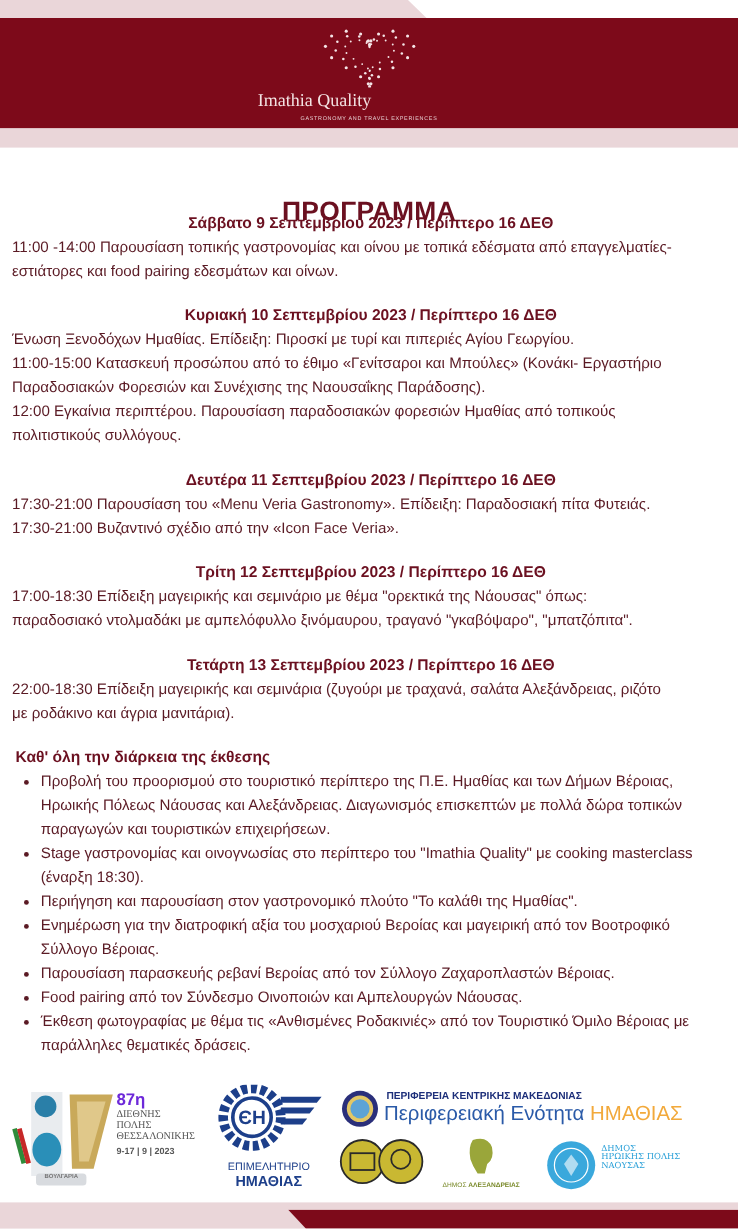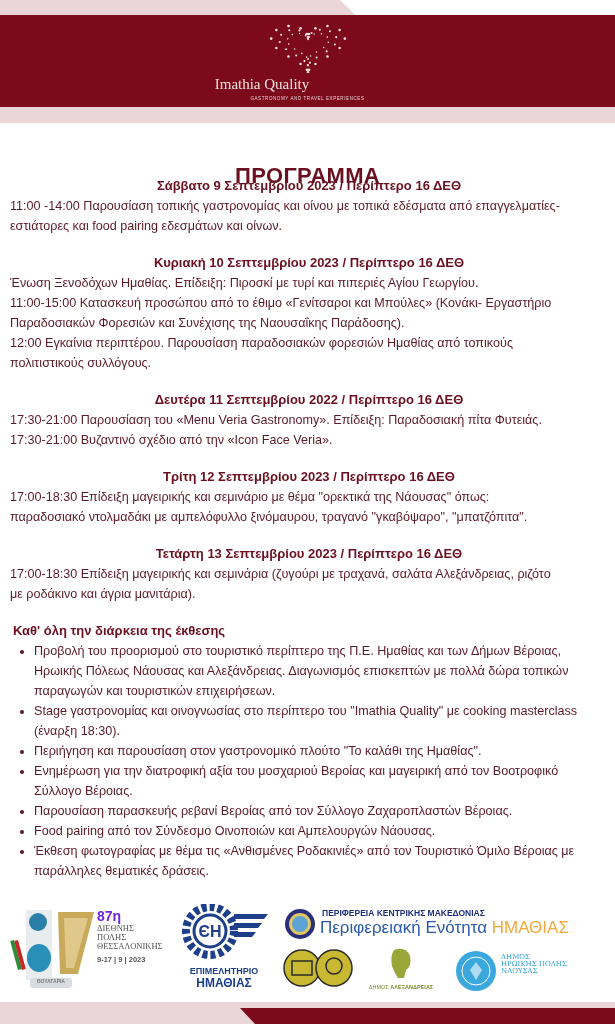--- a/index.html
+++ b/index.html
@@ -54,21 +54,21 @@
   }
   .bottom-red {
     position: absolute; left: 240px; top: 1008px; width: 375px; height: 16px;
     background: #7d0a1a;
     clip-path: polygon(0 0, 100% 0, 100% 100%, 4% 100%);
   }
   .lg { position: absolute; }
   .t87 { font-size: 14px; font-weight: bold; color: #6d28d9; }
   .tsm { font-size: 8.5px; color: #555; line-height: 9px; font-family: Liberation Serif, serif; }
   .tdate { font-size: 7.5px; color: #555; font-weight: bold; }
-  .chamber { font-size: 9px; font-weight: bold; color: #1d3f8a; text-align: center; }
+  .chamber { font-size: 9px; font-weight: normal; color: #1d3f8a; text-align: center; }
   .chamber-big { font-size: 12px; font-weight: bold; color: #1d3f8a; text-align: center; }
   .region-top { font-size: 8.5px; font-weight: bold; color: #1d2f7a; }
   .region-main { font-size: 17px; color: #2a5aa8; }
   .region-accent { color: #f2a93b; }
   .alex-label { font-size: 5.5px; color: #7a8a2a; }
   .naousa-label { font-family: "DejaVu Serif", serif; font-size: 7px; color: #2aa0d8; line-height: 7px; }
 </style>
 </head>
 <body>
 
@@ -154,32 +154,32 @@
   </div>
   <div class="section">
     <div class="day-heading">Κυριακή 10 Σεπτεμβρίου 2023 / Περίπτερο 16 ΔΕΘ</div>
     <div class="line">Ένωση Ξενοδόχων Ημαθίας. Επίδειξη: Πιροσκί με τυρί και πιπεριές Αγίου Γεωργίου.</div>
     <div class="line">11:00-15:00 Κατασκευή προσώπου από το έθιμο «Γενίτσαροι και Μπούλες» (Κονάκι- Εργαστήριο</div>
     <div class="line">Παραδοσιακών Φορεσιών και Συνέχισης της Ναουσαΐκης Παράδοσης).</div>
     <div class="line">12:00 Εγκαίνια περιπτέρου. Παρουσίαση παραδοσιακών φορεσιών Ημαθίας από τοπικούς</div>
     <div class="line">πολιτιστικούς συλλόγους.</div>
   </div>
   <div class="section">
-    <div class="day-heading">Δευτέρα 11 Σεπτεμβρίου 2022 / Περίπτερο 16 ΔΕΘ</div>
+    <div class="day-heading">Δευτέρα 11 Σεπτεμβρίου 2023 / Περίπτερο 16 ΔΕΘ</div>
     <div class="line">17:30-21:00 Παρουσίαση του «Menu Veria Gastronomy». Επίδειξη: Παραδοσιακή πίτα Φυτειάς.</div>
     <div class="line">17:30-21:00 Βυζαντινό σχέδιο από την «Icon Face Veria».</div>
   </div>
   <div class="section">
     <div class="day-heading">Τρίτη 12 Σεπτεμβρίου 2023 / Περίπτερο 16 ΔΕΘ</div>
     <div class="line">17:00-18:30 Επίδειξη μαγειρικής και σεμινάριο με θέμα "ορεκτικά της Νάουσας" όπως:</div>
     <div class="line">παραδοσιακό ντολμαδάκι με αμπελόφυλλο ξινόμαυρου, τραγανό "γκαβόψαρο", "μπατζόπιτα".</div>
   </div>
   <div class="section">
     <div class="day-heading">Τετάρτη 13 Σεπτεμβρίου 2023 / Περίπτερο 16 ΔΕΘ</div>
-    <div class="line">17:00-18:30 Επίδειξη μαγειρικής και σεμινάρια (ζυγούρι με τραχανά, σαλάτα Αλεξάνδρειας, ριζότο</div>
+    <div class="line">22:00-18:30 Επίδειξη μαγειρικής και σεμινάρια (ζυγούρι με τραχανά, σαλάτα Αλεξάνδρειας, ριζότο</div>
     <div class="line">με ροδάκινο και άγρια μανιτάρια).</div>
   </div>
   <div class="section">
     <div class="always-heading">Καθ' όλη την διάρκεια της έκθεσης</div>
     <ul class="bullets">
       <li>Προβολή του προορισμού στο τουριστικό περίπτερο της Π.Ε. Ημαθίας και των Δήμων Βέροιας, Ηρωικής Πόλεως Νάουσας και Αλεξάνδρειας. Διαγωνισμός επισκεπτών με πολλά δώρα τοπικών παραγωγών και τουριστικών επιχειρήσεων.</li>
       <li>Stage γαστρονομίας και οινογνωσίας στο περίπτερο του "Imathia Quality" με cooking masterclass (έναρξη 18:30).</li>
       <li>Περιήγηση και παρουσίαση στον γαστρονομικό πλούτο "Το καλάθι της Ημαθίας".</li>
       <li>Ενημέρωση για την διατροφική αξία του μοσχαριού Βεροίας και μαγειρική από τον Βοοτροφικό Σύλλογο Βέροιας.</li>
       <li>Παρουσίαση παρασκευής ρεβανί Βεροίας από τον Σύλλογο Ζαχαροπλαστών Βέροιας.</li>

